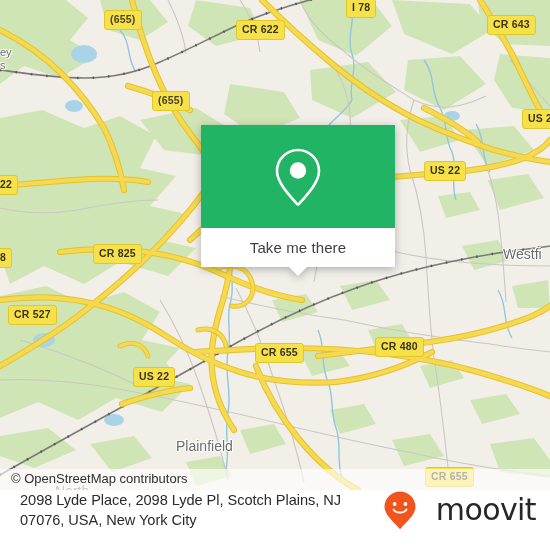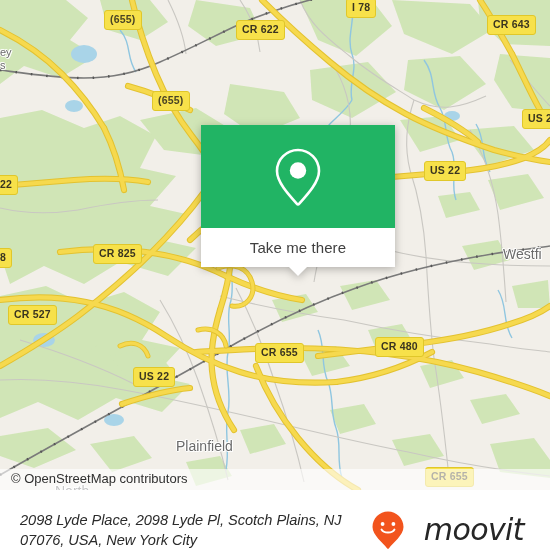--- a/index.html
+++ b/index.html
@@ -125,25 +125,24 @@
   
   #footer {
     position: absolute;
     left: 0; top: 490px;
     width: 550px; height: 60px;
     background: #ffffff;
     box-sizing: border-box;
   }
   #footer-inner {
     display: flex;
-    align-items: flex-end;
+    align-items: flex-start;
     height: 60px;
-    padding: 0 20px 0 20px;
+    padding: 0 8px 0 20px;
     box-sizing: border-box;
-    font-style: italic;
   }
   #address {
     flex: 1 1 auto;
     color: #2b2b2b;
     font-size: 14.6px;
     line-height: 20px;
     font-family: "Liberation Sans", sans-serif;
     padding-right: 6px;
     letter-spacing: -.05px;
   }

